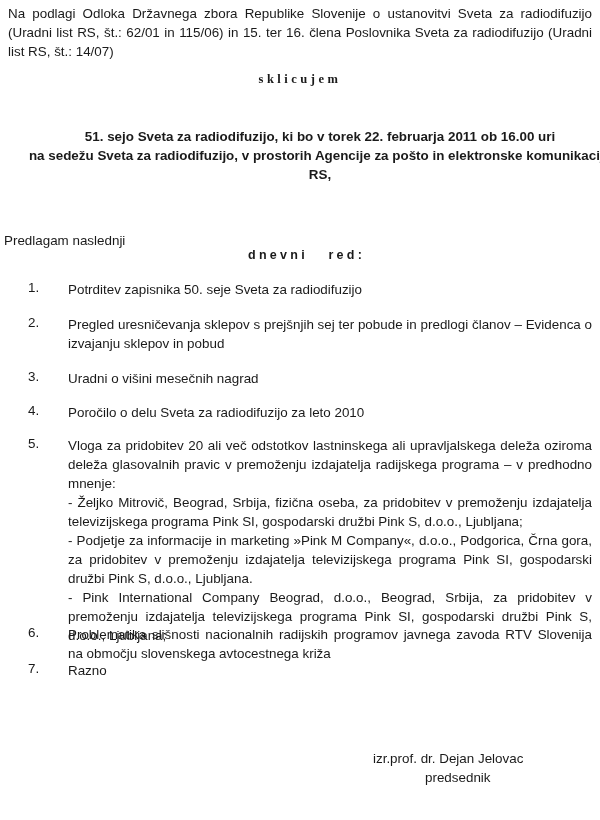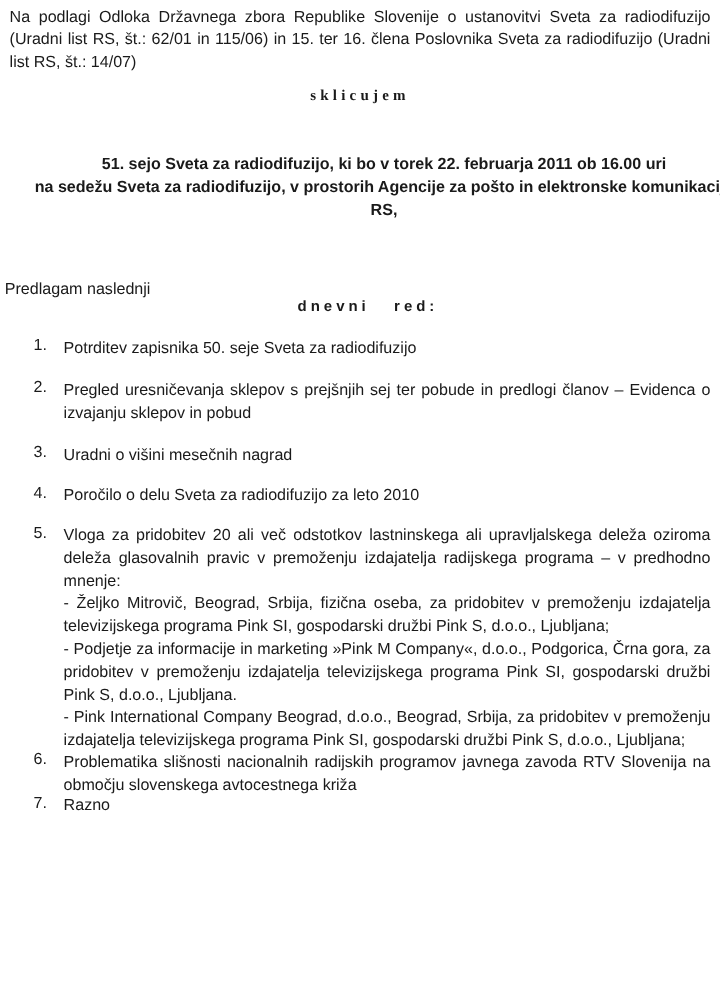--- a/index.html
+++ b/index.html
@@ -63,21 +63,21 @@
       position: absolute;
       left: 24px;
       width: 568px;
     }
     .item .num {
       position: absolute;
       left: 4px; top: 0;
       width: 24px;
     }
     .item .text {
-      margin-left: 29px;
+      margin-left: 44px;
       line-height: 19px;
       text-align: justify;
     }
     .item .sub {
       display: block;
     }
     .sig {
       position: absolute;
       left: 373px; top: 749px;
       line-height: 19px;
@@ -138,14 +138,18 @@
   <div class="item" style="top:625px;">
     <span class="num">6.</span>
     <div class="text">Problematika slišnosti nacionalnih radijskih programov javnega zavoda RTV Slovenija na območju  slovenskega avtocestnega križa</div>
   </div>
 
   <div class="item" style="top:661px;">
     <span class="num">7.</span>
     <div class="text">Razno</div>
   </div>
 
+  <div class="sig">
+    <span>izr.prof. dr. Dejan Jelovac</span>
+    <span class="role">predsednik</span>
+  </div>
 
 </div>
 
 </body></html>

